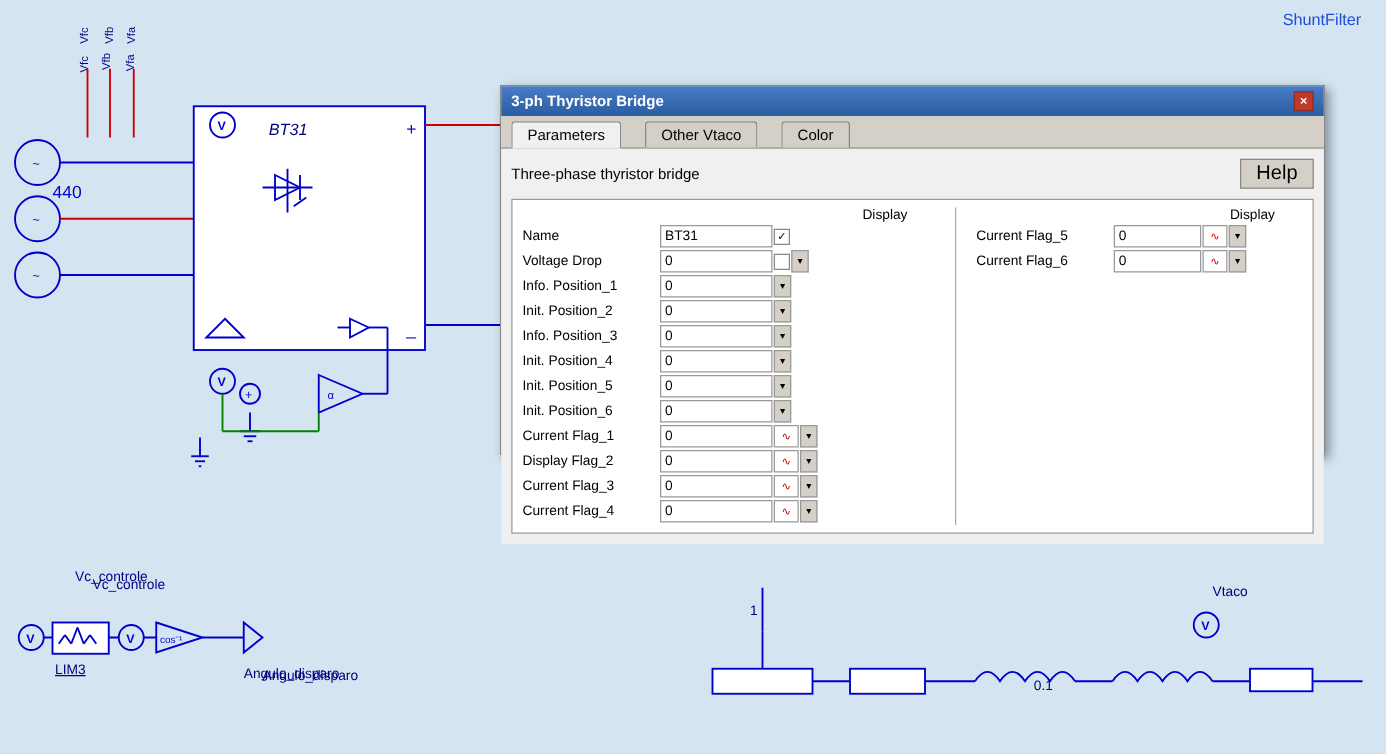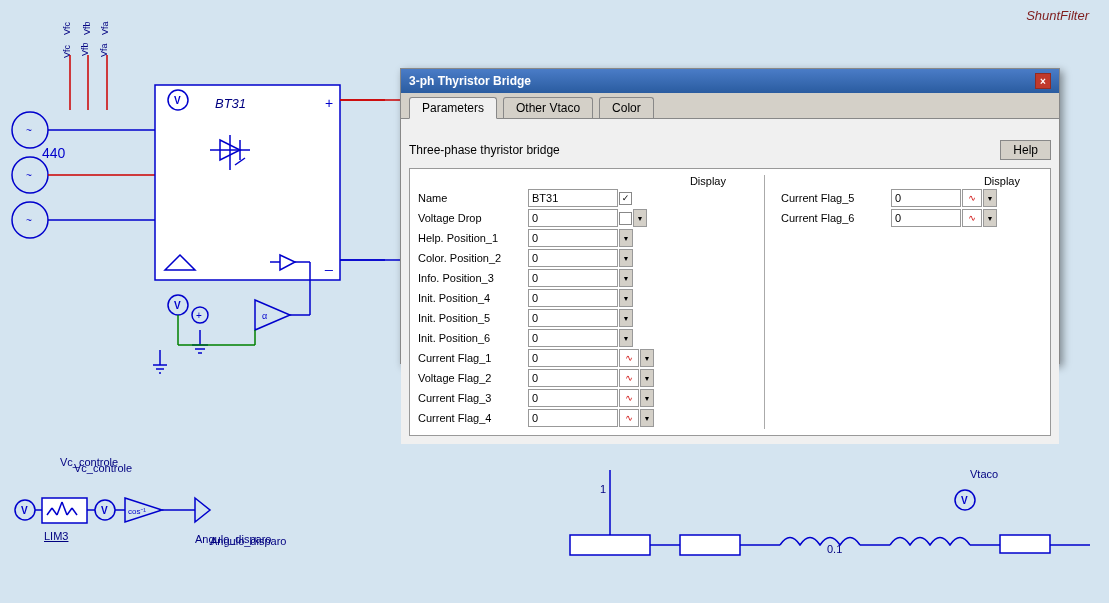--- a/index.html
+++ b/index.html
@@ -64,21 +64,21 @@
       align-items: center;
       justify-content: center;
       font-weight: bold;
     }
 
     #dialog-tabs {
       display: flex;
       background: #d4d0c8;
       border-bottom: 1px solid #888;
       padding: 4px 8px 0 8px;
-      gap: 6px;
+      gap: 19px;
       align-items: center;
     }
 
     .tab {
       padding: 3px 12px;
       background: #d4d0c8;
       border: 1px solid #888;
       border-bottom: none;
       cursor: pointer;
       font-size: 12px;
@@ -96,34 +96,33 @@
       padding: 8px;
       flex: 1;
       background: #f0f0f0;
     }
 
     #dialog-header-row {
       display: flex;
       align-items: center;
       justify-content: space-between;
       margin-bottom: 8px;
-      margin-top: 13px;
     }
 
     #block-description {
       font-size: 12px;
       color: #000;
     }
 
     #help-btn {
       padding: 2px 12px;
       background: #d4d0c8;
       border: 1px solid #888;
       cursor: pointer;
-      font-size: 12px;
+      font-size: 16px;
     }
 
     .divider {
       width: 1px;
       background: #aaa;
       margin: 0 4px;
     }
 
     
     #schematic-svg {
@@ -347,21 +346,21 @@
 <div style="position:absolute; top:535px; left:210px; font-size:11px; color:#000080; font-family:Arial;">Angulo_disparo</div>
 <div style="position:absolute; top:462px; left:74px; font-size:11px; color:#000080; font-family:Arial;">Vc_controle</div>
 <div style="position:absolute; top:533px; left:195px; font-size:11px; color:#000080; font-family:Arial;">Angulo_disparo</div>
 
 <div style="position:absolute; top:483px; left:600px; font-size:11px; color:#000080; font-family:Arial;">1</div>
 <div style="position:absolute; top:543px; left:610px; font-size:11px; color:#000080; font-family:Arial;">2500</div>
 <div style="position:absolute; top:543px; left:700px; font-size:11px; color:#000080; font-family:Arial;">500</div>
 <div style="position:absolute; top:543px; left:800px; font-size:11px; color:#000080; font-family:Arial;padding-left:27px;">0.1</div>
 <div style="position:absolute; top:468px; left:970px; font-size:11px; color:#000080; font-family:Arial;">Vtaco</div>
 
-<div style="position:absolute; top:8px; right:20px; font-size:13px; color:#7f1d1d; font-family:Arial; font-style:italic;">ShuntFilter</div>
+<div style="position:absolute; top:8px; right:20px; font-size:13px; color:#1d4ed8; font-family:Arial; ">ShuntFilter</div>
 
 <svg style="position:absolute; top:470px; left:550px; width:560px; height:130px;" viewBox="0 0 560 130">
 
   <line x1="60" y1="0" x2="60" y2="35" stroke="#0000cc" stroke-width="1.5"></line>
   <line x1="60" y1="35" x2="60" y2="65" stroke="#0000cc" stroke-width="1.5"></line>
 
   <rect x="20" y="65" width="80" height="20" fill="white" stroke="#0000cc" stroke-width="1.5"></rect>
   <rect x="130" y="65" width="60" height="20" fill="white" stroke="#0000cc" stroke-width="1.5"></rect>
 
   <path d="M230,75 Q240,60 250,75 Q260,60 270,75 Q280,60 290,75 Q300,60 310,75" fill="none" stroke="#0000cc" stroke-width="1.5"></path>
@@ -420,28 +419,28 @@
           <div class="param-row">
             <div class="param-label">Voltage Drop</div>
             <div class="param-field">
               <input class="input-box input-box-md" type="text" value="0" style="">
               <div class="chk"></div>
               <div class="dd-arrow">▼</div>
             </div>
           </div>
 
           <div class="param-row">
-            <div class="param-label">Help. Position_1</div>
-            <div class="param-field">
-              <input class="input-box input-box-md" type="text" value="0" style="">
-              <div class="dd-arrow">▼</div>
-            </div>
-          </div>
-          <div class="param-row">
-            <div class="param-label">Color. Position_2</div>
+            <div class="param-label">Info. Position_1</div>
+            <div class="param-field">
+              <input class="input-box input-box-md" type="text" value="0" style="">
+              <div class="dd-arrow">▼</div>
+            </div>
+          </div>
+          <div class="param-row">
+            <div class="param-label">Init. Position_2</div>
             <div class="param-field">
               <input class="input-box input-box-md" type="text" value="0" style="">
               <div class="dd-arrow">▼</div>
             </div>
           </div>
           <div class="param-row">
             <div class="param-label">Info. Position_3</div>
             <div class="param-field">
               <input class="input-box input-box-md" type="text" value="0" style="">
               <div class="dd-arrow">▼</div>
@@ -471,21 +470,21 @@
 
           <div class="param-row">
             <div class="param-label">Current Flag_1</div>
             <div class="param-field">
               <input class="input-box input-box-md" type="text" value="0" style="">
               <div class="wave-btn">∿</div>
               <div class="dd-arrow">▼</div>
             </div>
           </div>
           <div class="param-row">
-            <div class="param-label">Voltage Flag_2</div>
+            <div class="param-label">Display Flag_2</div>
             <div class="param-field">
               <input class="input-box input-box-md" type="text" value="0" style="">
               <div class="wave-btn">∿</div>
               <div class="dd-arrow">▼</div>
             </div>
           </div>
           <div class="param-row">
             <div class="param-label">Current Flag_3</div>
             <div class="param-field">
               <input class="input-box input-box-md" type="text" value="0" style="">

